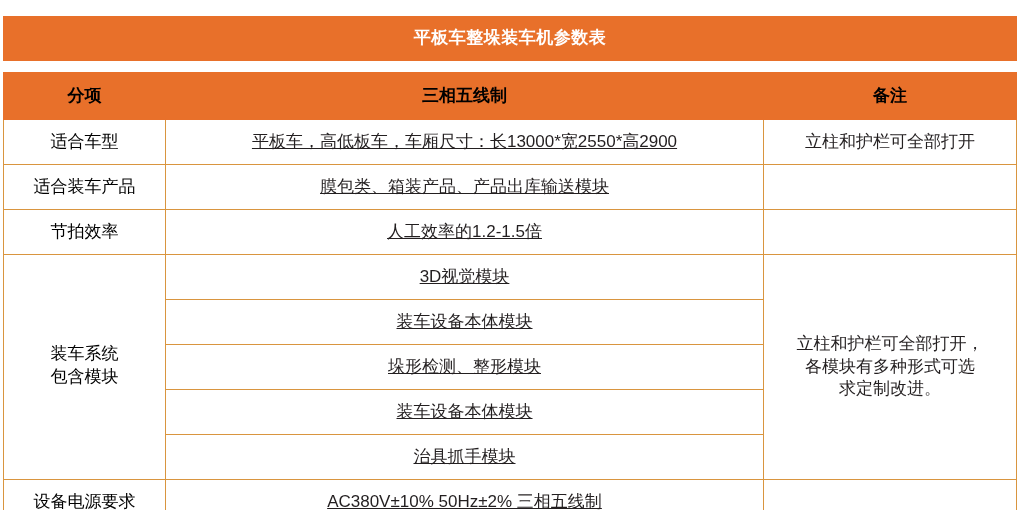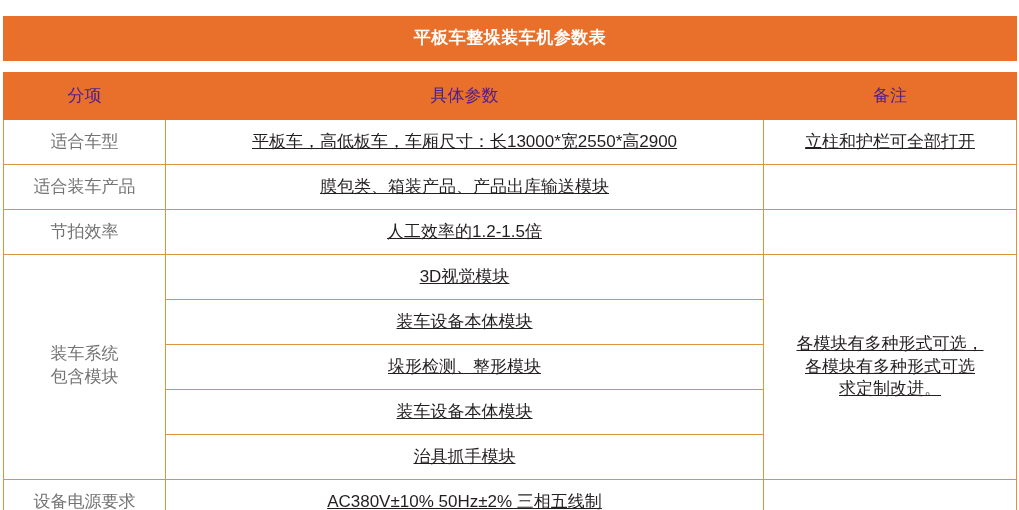--- a/index.html
+++ b/index.html
@@ -38,38 +38,37 @@
     background: #e8702a;
     color: #ffffff;
     font-weight: bold;
     font-size: 19px;
     height: 35px;
     border: 1px solid #e8702a !important;
     letter-spacing: 0.5px;
   }
   .head-cell {
     background: #e8702a;
-    color: #4c1d95;
-    font-weight: normal;
+    color: #000000;
+    font-weight: bold;
     font-size: 19px;
     height: 38px;
     border: 1px solid #e8702a !important;
   }
   .label-cell {
     font-size: 17px;
-    color: #737373;
+    color: #000000;
   }
   .value-cell {
     font-size: 17px;
     text-decoration: underline;
   }
   .note-cell {
     font-size: 17px;
     line-height: 1.55;
-    text-decoration: underline;
   }
   .note-inner {
     display: block;
     text-align: center;
     padding: 0 12px;
   }
   .multiline {
     line-height: 1.5;
     font-family: Liberation Mono, monospace;
   }
@@ -92,21 +91,21 @@
     </colgroup>
     <tbody>
       <tr>
         <td class="title-cell" colspan="3">平板车整垛装车机参数表</td>
       </tr>
       <tr class="spacer-row">
         <td colspan="3"></td>
       </tr>
       <tr>
         <td class="head-cell">分项</td>
-        <td class="head-cell">具体参数</td>
+        <td class="head-cell">三相五线制</td>
         <td class="head-cell">备注</td>
       </tr>
 
       <tr class="r-tall">
         <td class="label-cell">适合车型</td>
         <td class="value-cell">平板车，高低板车，车厢尺寸：长13000*宽2550*高2900</td>
         <td class="note-cell">立柱和护栏可全部打开</td>
       </tr>
 
       <tr class="r-tall">
@@ -121,21 +120,21 @@
         <td class="note-cell"></td>
       </tr>
 
       <tr class="r-tall">
         <td class="label-cell multiline" rowspan="5">
           <div>装车系统</div>
           <div>包含模块</div>
         </td>
         <td class="value-cell">3D视觉模块</td>
         <td class="note-cell" rowspan="5">
-          <span class="note-inner">各模块有多种形式可选，</span>
+          <span class="note-inner">立柱和护栏可全部打开，</span>
           <span class="note-inner">各模块有多种形式可选</span>
           <span class="note-inner">求定制改进。</span>
         </td>
       </tr>
       <tr class="r-tall">
         <td class="value-cell">装车设备本体模块</td>
       </tr>
       <tr class="r-tall">
         <td class="value-cell">垛形检测、整形模块</td>
       </tr>

